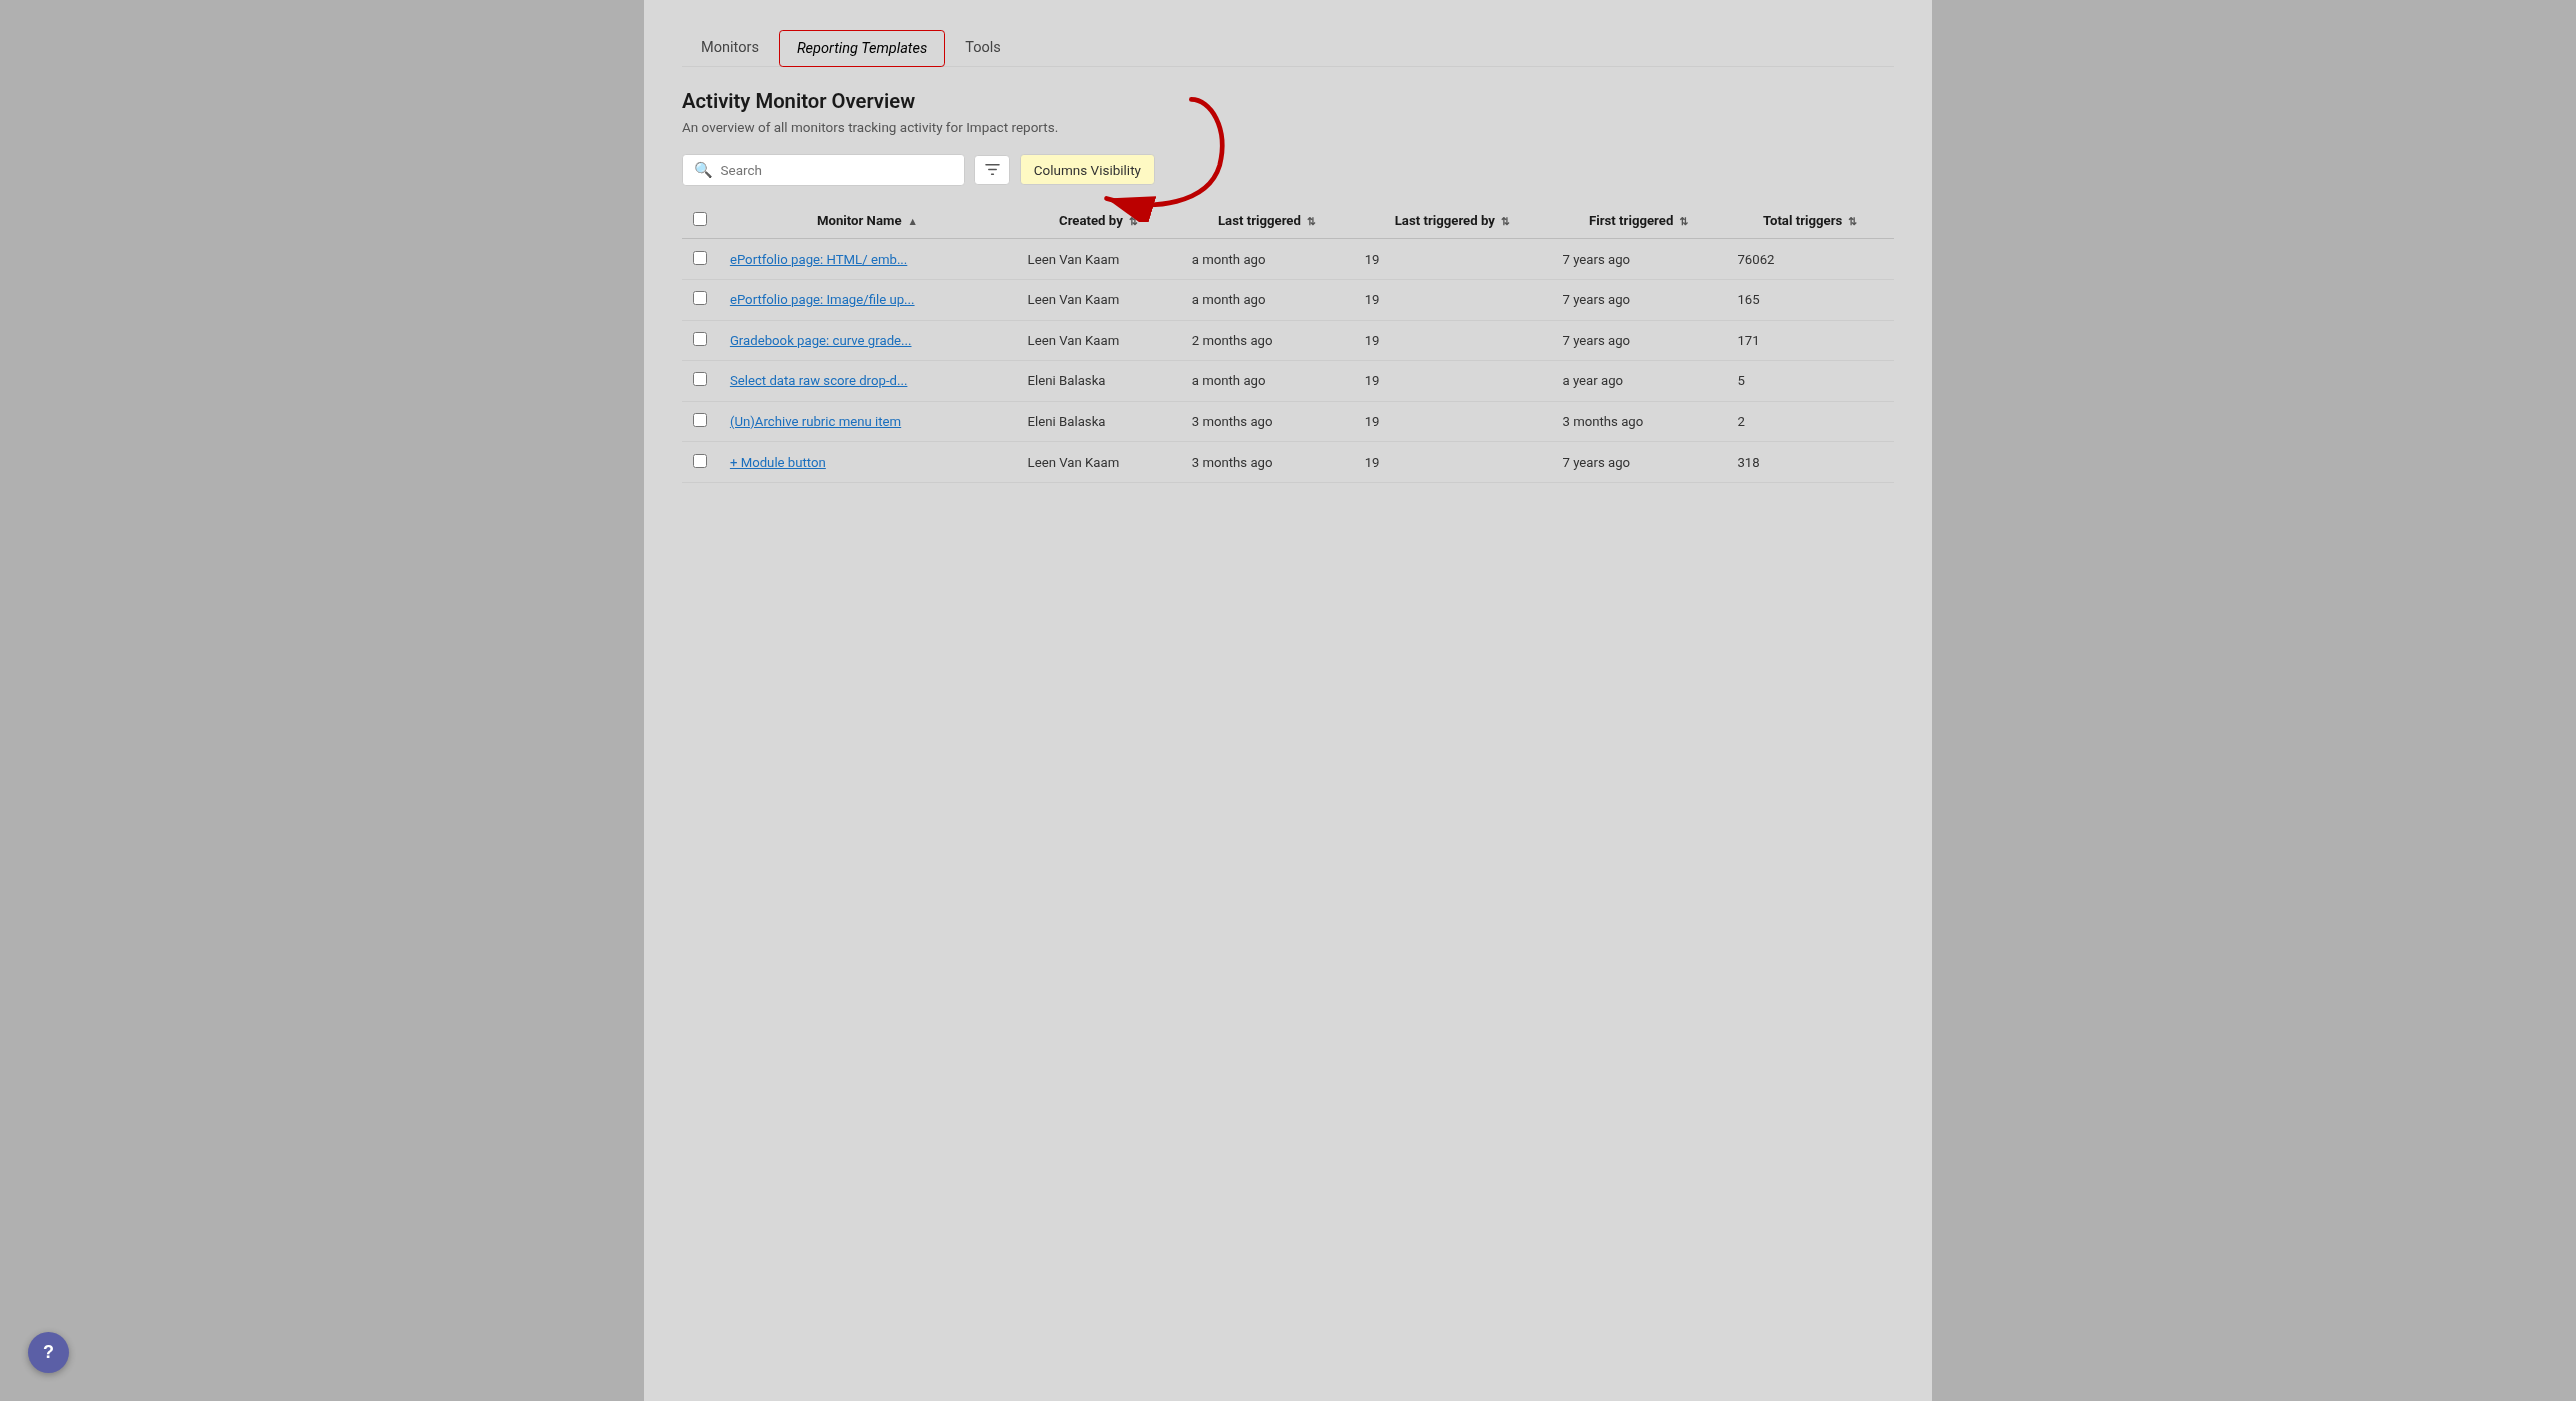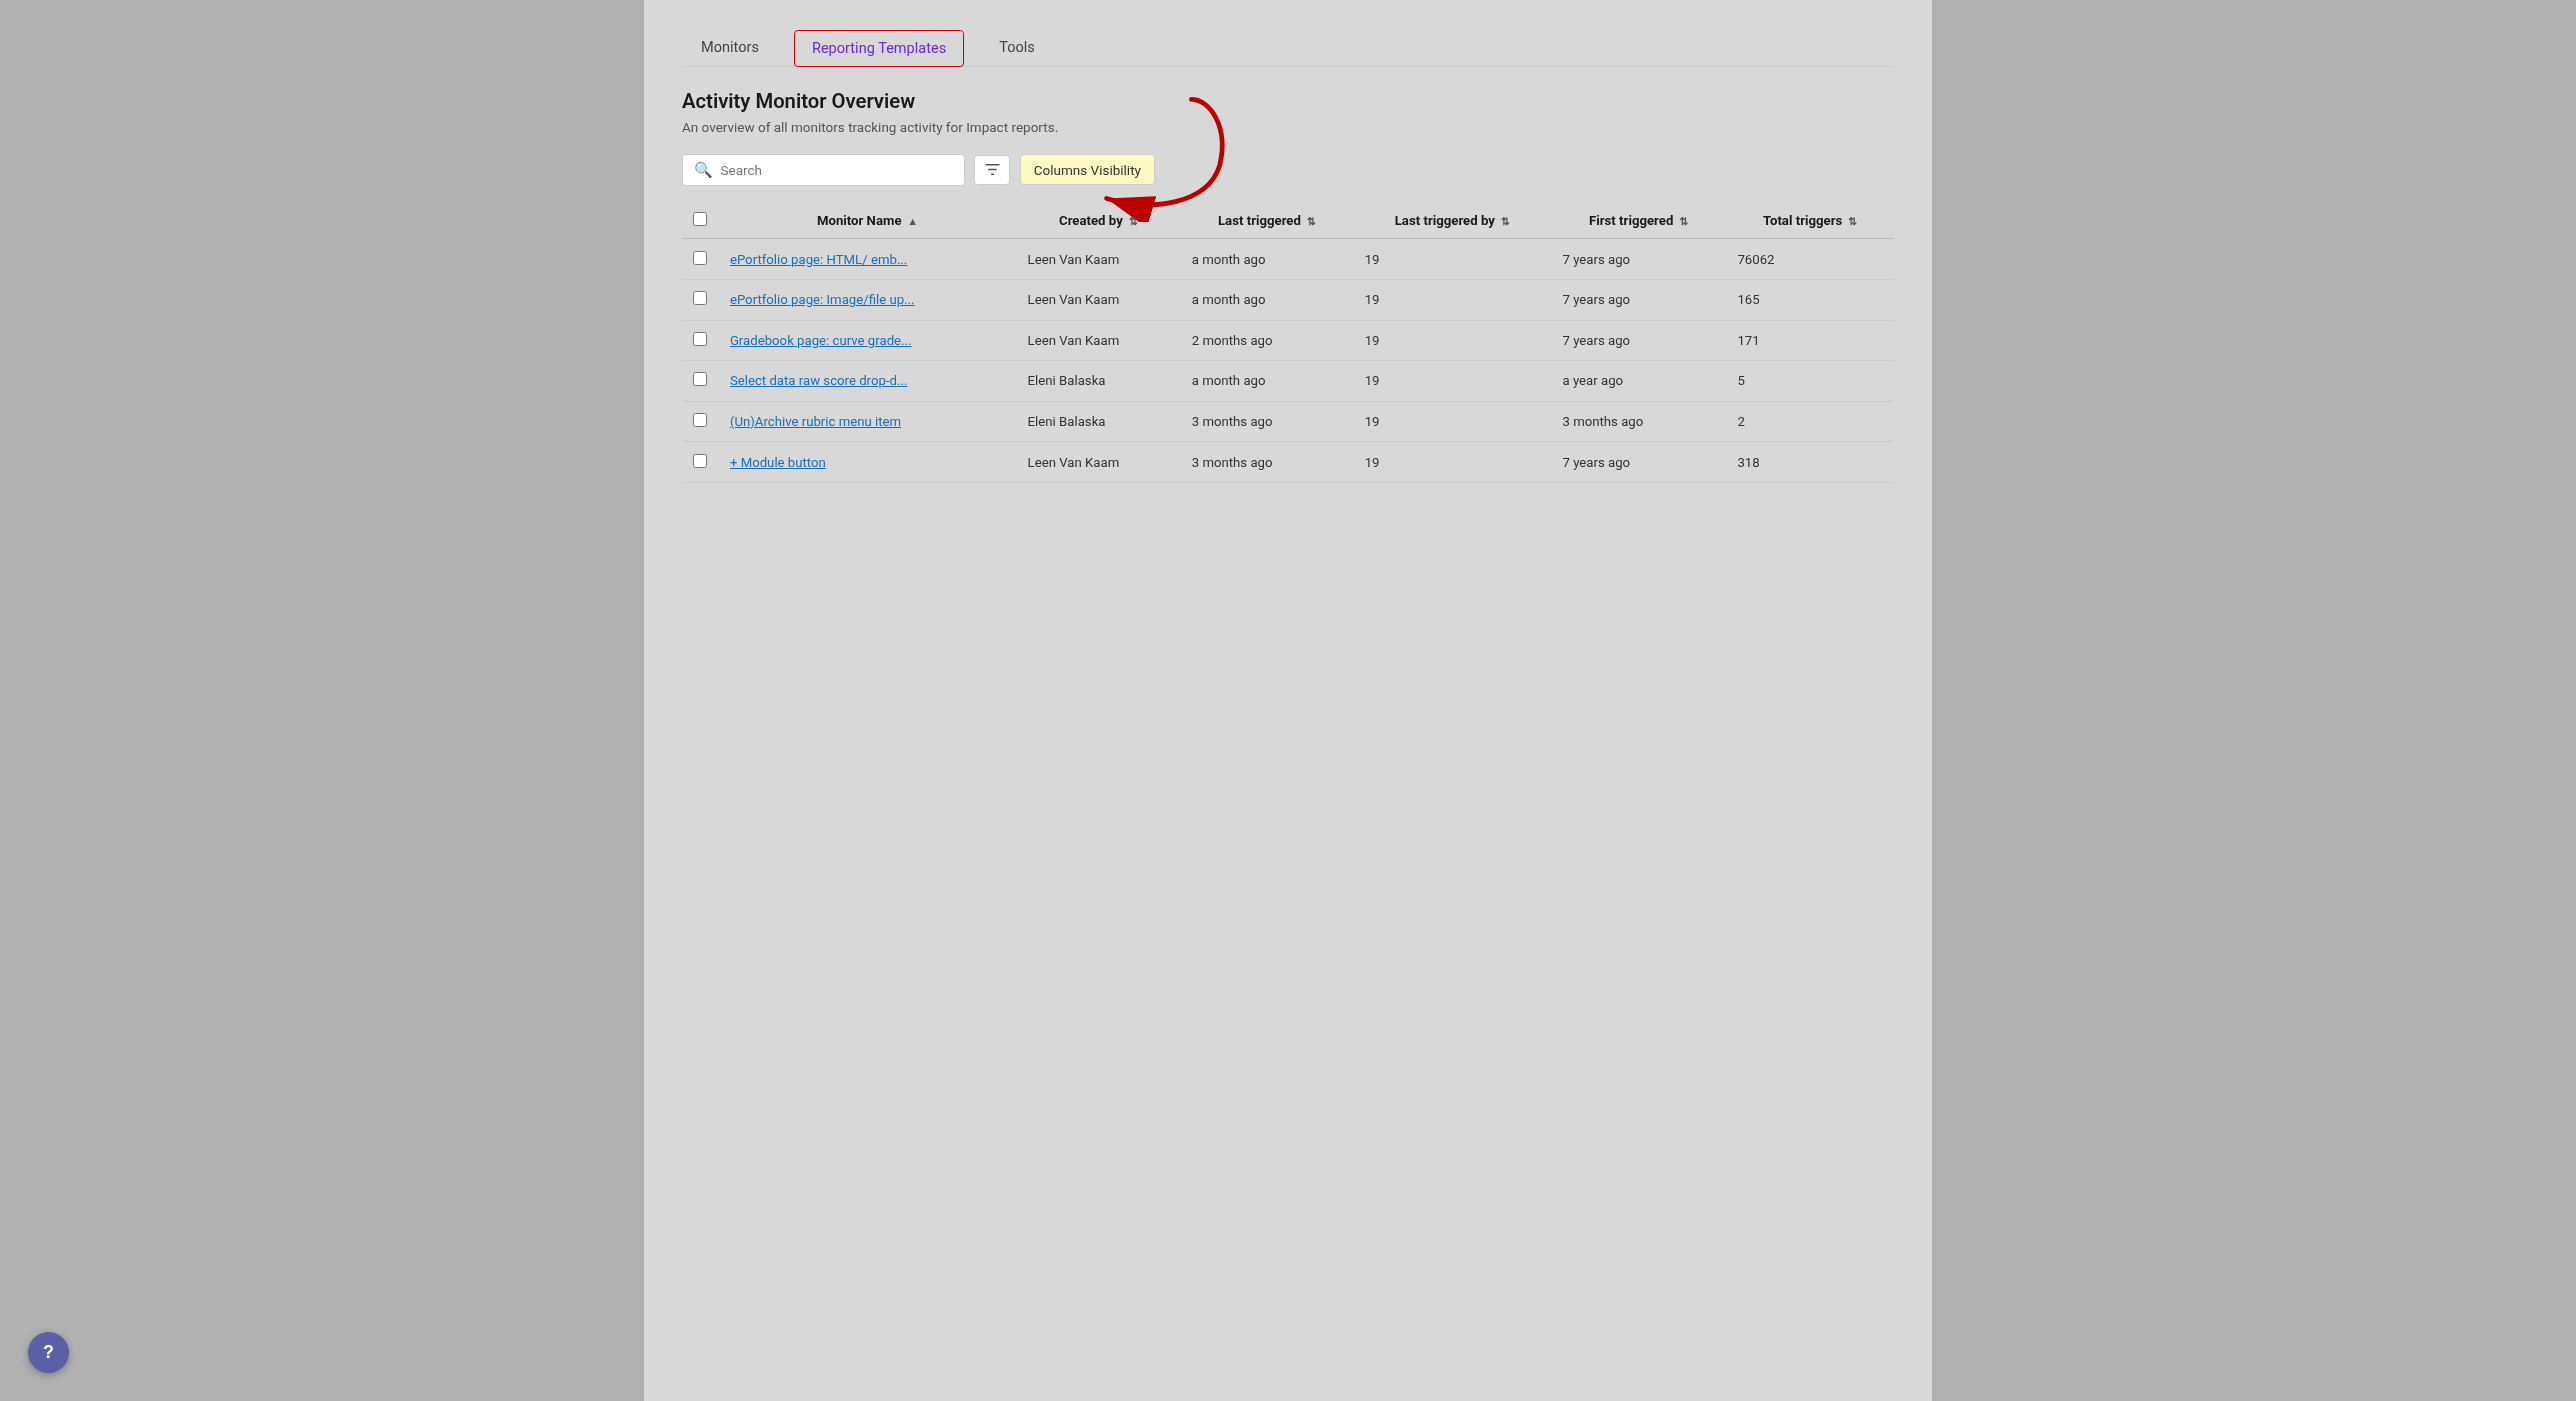--- a/index.html
+++ b/index.html
@@ -21,41 +21,42 @@
     .page-title {
       font-size: 2rem;
       font-weight: 700;
       color: #1a1a1a;
       margin-bottom: 17px;
     }
     .tabs {
       display: flex;
       border-bottom: 0.9px solid #ccc;
       margin-bottom: 22.6px;
-      gap: 16px;
+      gap: 1px;
     }
     .tab {
       padding: 9.4px 19px;
       font-size: 0.97rem;
       color: #444;
       cursor: pointer;
       border-bottom: 1.9px solid transparent;
       margin-bottom: -0.9px;
       background: none;
       border-top: none;
       border-left: none;
       border-right: none;
       font-family: inherit;
     }
     .tab.highlighted {
       border: 1.9px solid #c00;
       border-radius: 3.8px;
-      color: #6d28d9;
+      color: #000000;
       padding: 7.5px 17px;
       margin-bottom: -0.9px;
+      font-style: italic;
     }
     .section-title {
       font-size: 1.35rem;
       font-weight: 600;
       color: #1a1a1a;
       margin-bottom: 5.7px;
     }
     .section-subtitle {
       font-size: 0.9rem;
       color: #555;

